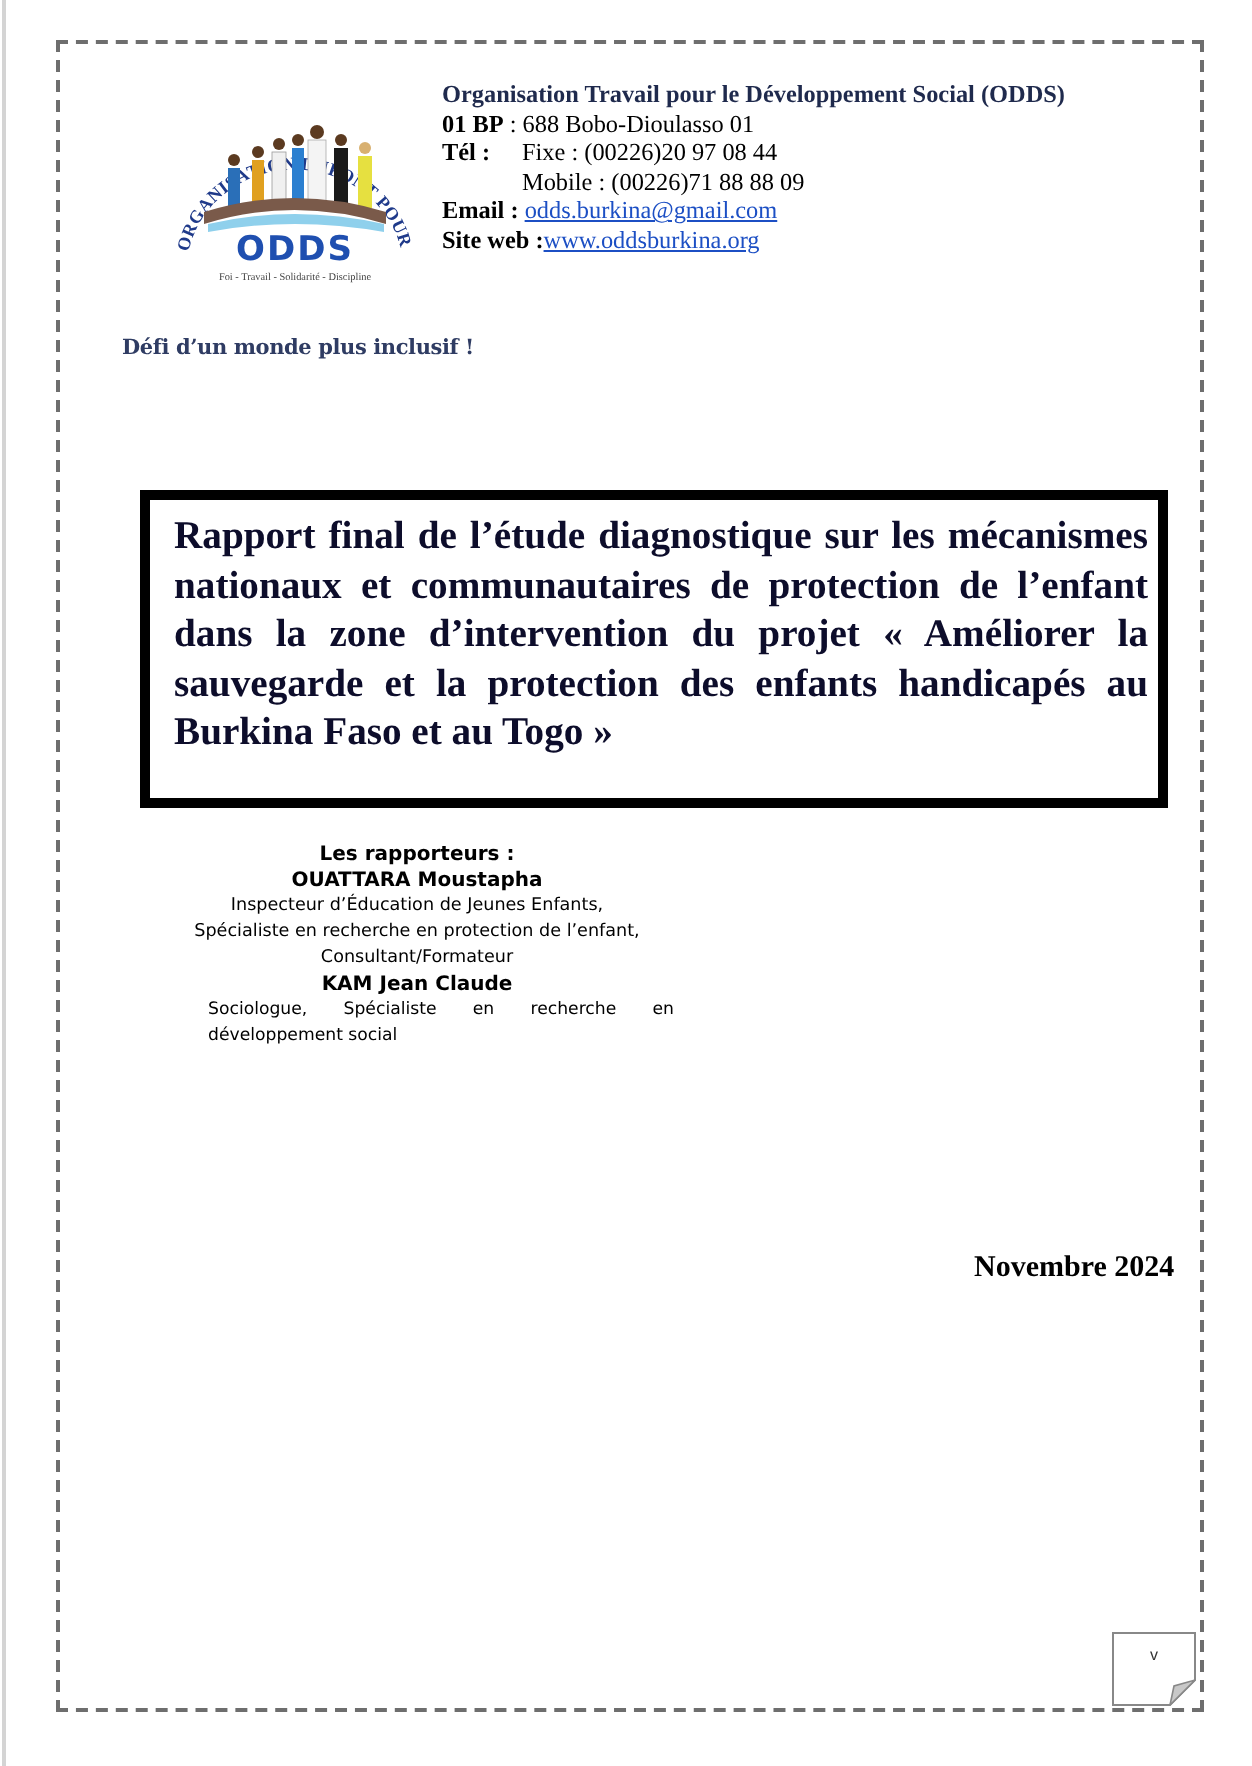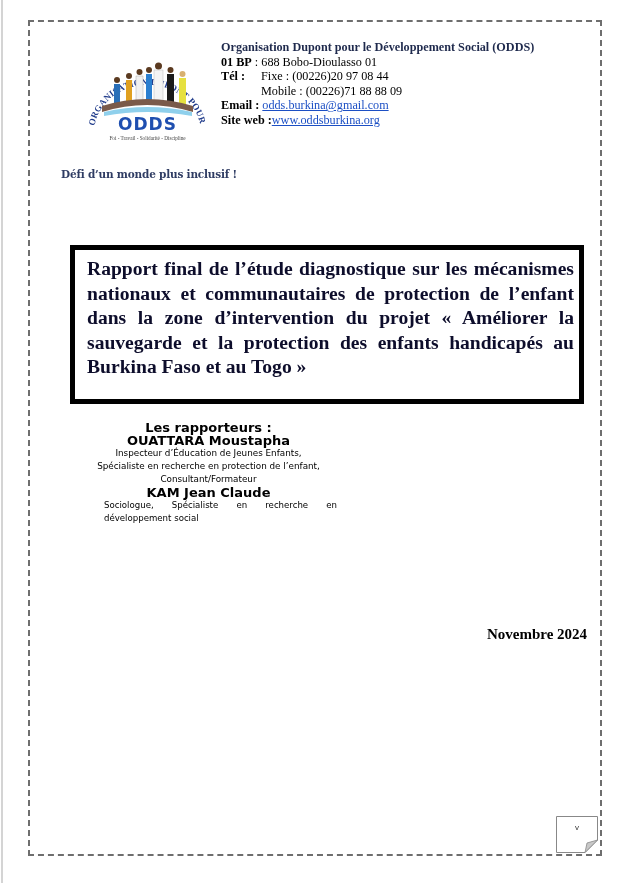--- a/index.html
+++ b/index.html
@@ -44,21 +44,21 @@
       font-size: 19.6px; line-height: 24.6px; color: #0d0d2b;
       text-align: justify; text-align-last: left;
     }
 
     
     .rapporteurs {
       position: absolute; left: 80px; top: 421px; width: 257px;
       font-family: "DejaVu Sans", sans-serif; font-size: 8.8px; line-height: 13px; color: #000;
     }
     .rapporteurs .c { text-align: center; white-space: nowrap; }
-    .rapporteurs .b { font-weight: bold; font-size: 13px; }
+    .rapporteurs .b { font-weight: bold; font-size: 10px; }
     .rapporteurs .j { text-align: justify; text-align-last: left; font-size: 8.6px; line-height: 13px; margin-left: 24px; }
 
     .date {
       position: absolute; left: 487px; top: 626px;
       font-family: "Liberation Serif", serif; font-weight: bold; font-size: 15px; color: #000;
     }
 
     
     .page-num {
       position: absolute; left: 556px; top: 816px; width: 42px; height: 37px;
@@ -103,21 +103,21 @@
 
     <path d="M 22 66 Q 67 52 113 66 L 113 72 Q 67 58 22 72 Z" fill="#7a5a4a"></path>
     <path d="M 24 72 Q 67 62 112 72 L 112 76 Q 67 68 24 76 Z" fill="#8fd0ec"></path>
 
     <text x="67.5" y="90" text-anchor="middle" font-family="DejaVu Sans, sans-serif" font-weight="bold" font-size="17" fill="#1f4fb0" letter-spacing="1">ODDS</text>
     <text x="67.5" y="100" text-anchor="middle" font-family="Liberation Serif, serif" font-size="5.2" fill="#444">Foi - Travail - Solidarité - Discipline</text>
   </svg>
 </div>
 
 <div class="org">
-  <div class="line title">Organisation Dupont pour le Développement Social (ODDS)</div>
+  <div class="line title">Organisation Travail pour le Développement Social (ODDS)</div>
   <div class="line"><b>01 BP</b><span> : 688 Bobo-Dioulasso 01</span></div>
   <div class="line"><span class="tel-label">Tél :</span><span style="padding-left:3px">Fixe : (00226)20 97 08 44</span></div>
   <div class="line indent"><span style="padding-left:3px">Mobile : (00226)71 88 88 09</span></div>
   <div class="line"><b>Email :</b> <a href="#">odds.burkina@gmail.com</a></div>
   <div class="line"><b>Site web :</b><a href="#">www.oddsburkina.org</a></div>
 </div>
 
 <div class="tagline">Défi d’un monde plus inclusif !</div>
 
 <div class="title-box">

